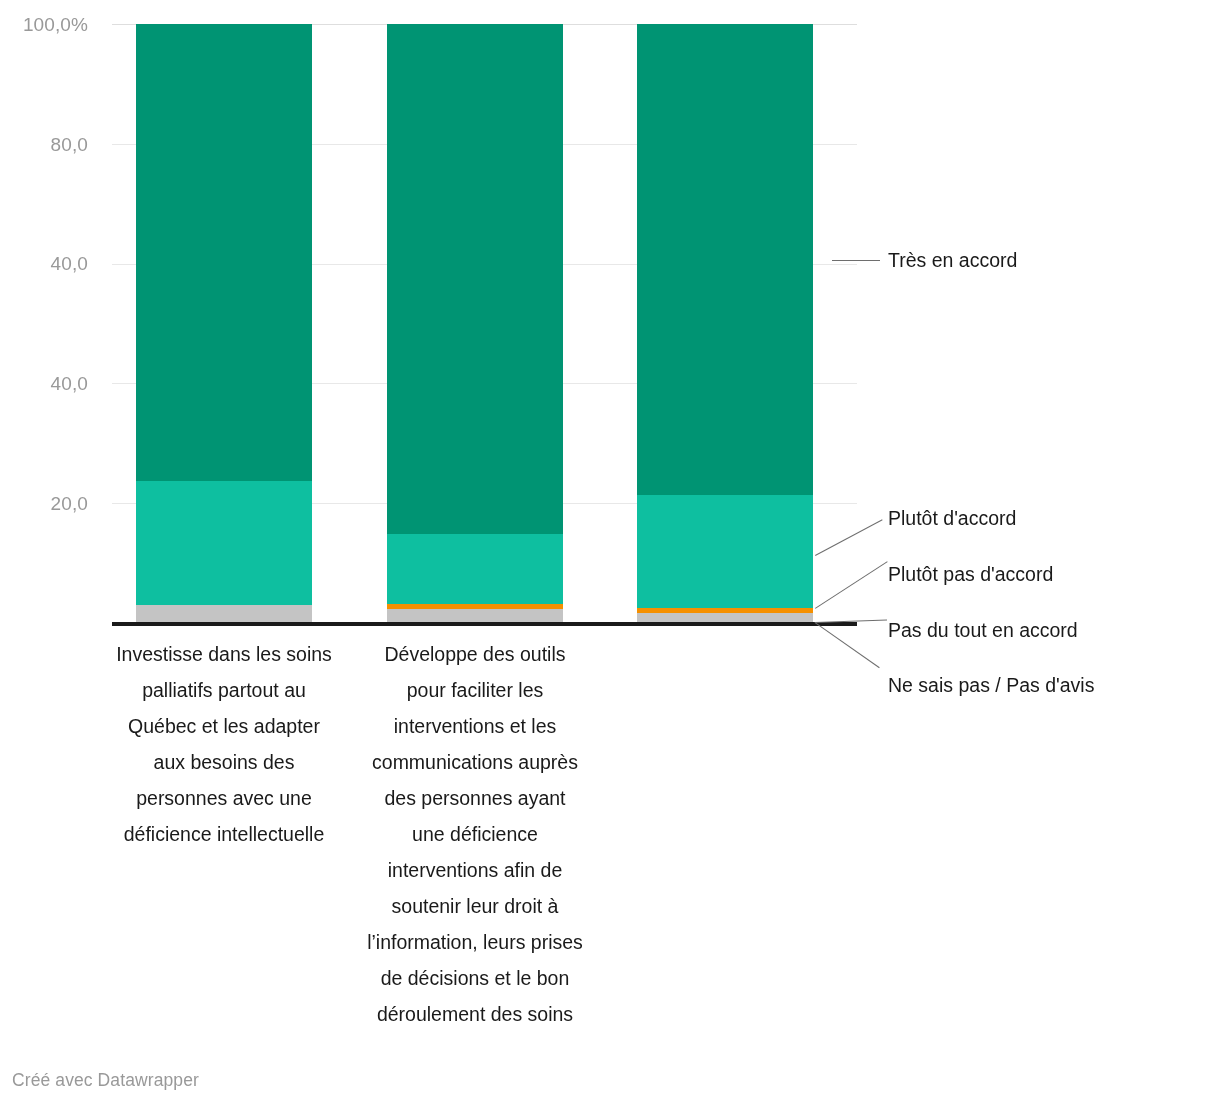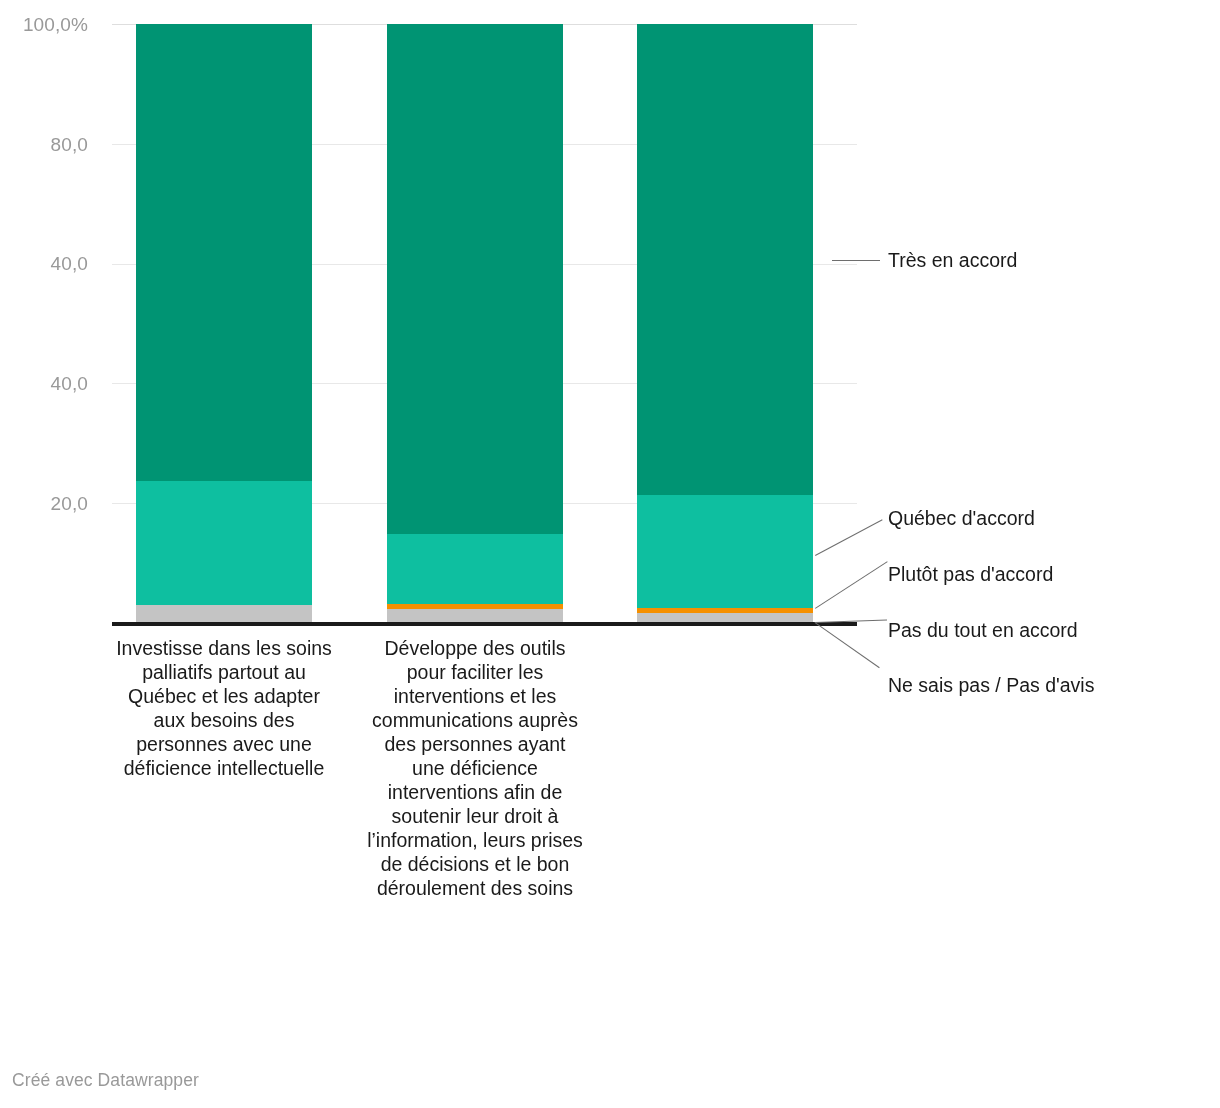--- a/index.html
+++ b/index.html
@@ -74,21 +74,21 @@
     width: 176px;
   }
 
   
   .cat-label {
     position: absolute;
     top: 636px;
     width: 218px;
     text-align: center;
     font-size: 19.5px;
-    line-height: 24px;
+    line-height: 36px;
     color: #1a1a1a;
   }
 
   
   .legend-text {
     position: absolute;
     font-size: 19.5px;
     line-height: 24px;
     color: #1a1a1a;
     white-space: nowrap;
@@ -151,21 +151,21 @@
 
     <div class="baseline" style="top:622px;"></div>
 
     <div class="cat-label" style="left:115px;">Investisse dans les soins palliatifs partout au Québec et les adapter aux besoins des personnes avec une déficience intellectuelle</div>
     <div class="cat-label" style="left:366px;">Développe des outils pour faciliter les interventions et les communications auprès des personnes ayant une déficience interventions afin de soutenir leur droit à l’information, leurs prises de décisions et le bon déroulement des soins</div>
 
     <div class="leader" style="left:832px; top:260px; width:48px;"></div>
     <div class="legend-text" style="left:888px; top:248px;">Très en accord</div>
 
     <div class="leader" style="left:815px; top:555px; width:76px; transform:rotate(-28deg);"></div>
-    <div class="legend-text" style="left:888px; top:506px;">Québec d'accord</div>
+    <div class="legend-text" style="left:888px; top:506px;">Plutôt d'accord</div>
 
     <div class="leader" style="left:815px; top:608px; width:86px; transform:rotate(-33deg);"></div>
     <div class="legend-text" style="left:888px; top:562px;">Plutôt pas d'accord</div>
 
     <div class="leader" style="left:815px; top:622px; width:72px; transform:rotate(-2deg);"></div>
     <div class="legend-text" style="left:888px; top:618px;text-align:right;">Pas du tout en accord</div>
 
     <div class="leader" style="left:815px; top:622px; width:79px; transform:rotate(35deg);"></div>
     <div class="legend-text" style="left:888px; top:673px;">Ne sais pas / Pas d'avis</div>
 

